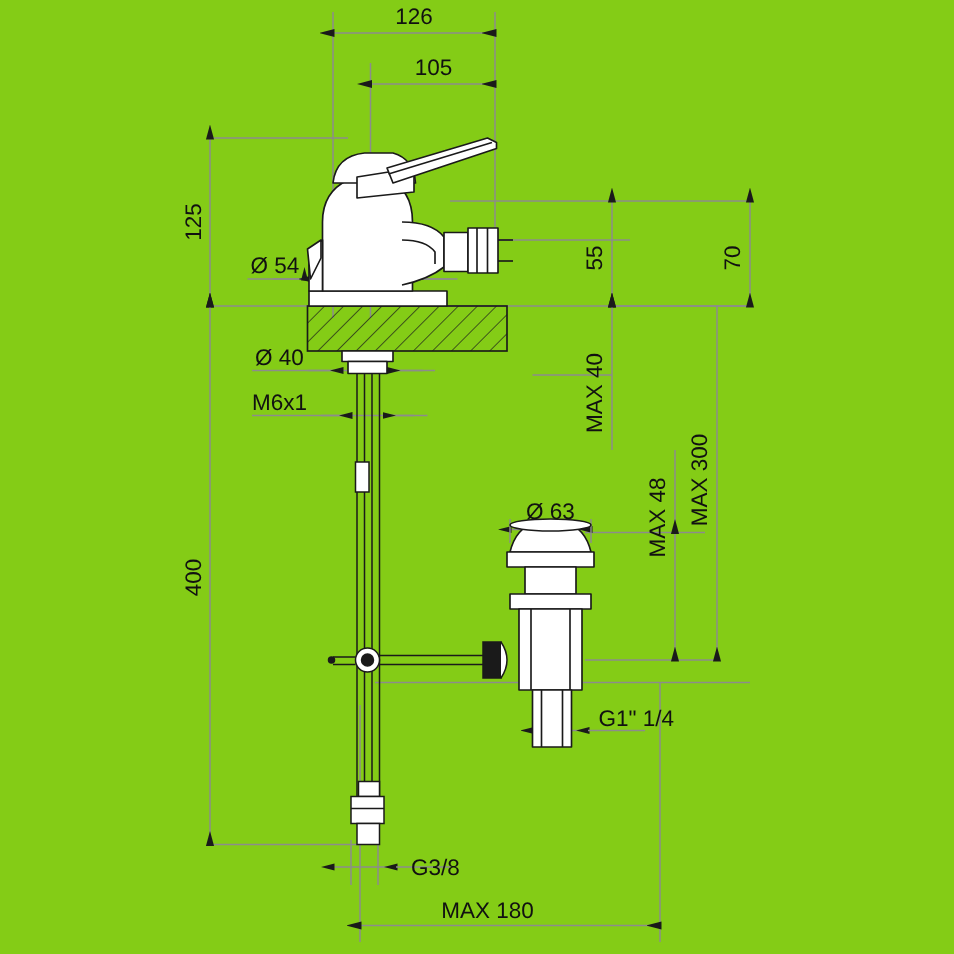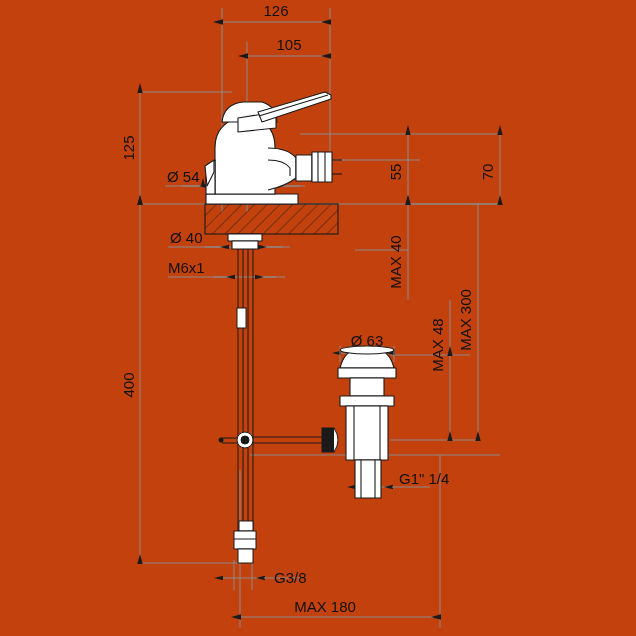--- a/index.html
+++ b/index.html
@@ -1,18 +1,18 @@
 <!DOCTYPE html>
 <html><head>
 <meta charset="utf-8">
 <style>
   html,body{margin:0;padding:0;background:#ffffff;}
   body{width:636px;height:636px;overflow:hidden;
        font-family:"Liberation Sans",sans-serif;}
-  #sheet{position:relative;width:636px;height:636px;background:#c2410c;}
+  #sheet{position:relative;width:636px;height:636px;background:#84cc16;}
   svg{display:block;}
   .dimtxt{font-family:"Liberation Sans",sans-serif;font-size:15px;fill:#111;}
 </style>
 </head>
 <body>
 
 <div id="sheet">
 <svg width="636" height="636" viewBox="0 0 636 636">
 
   <defs>

